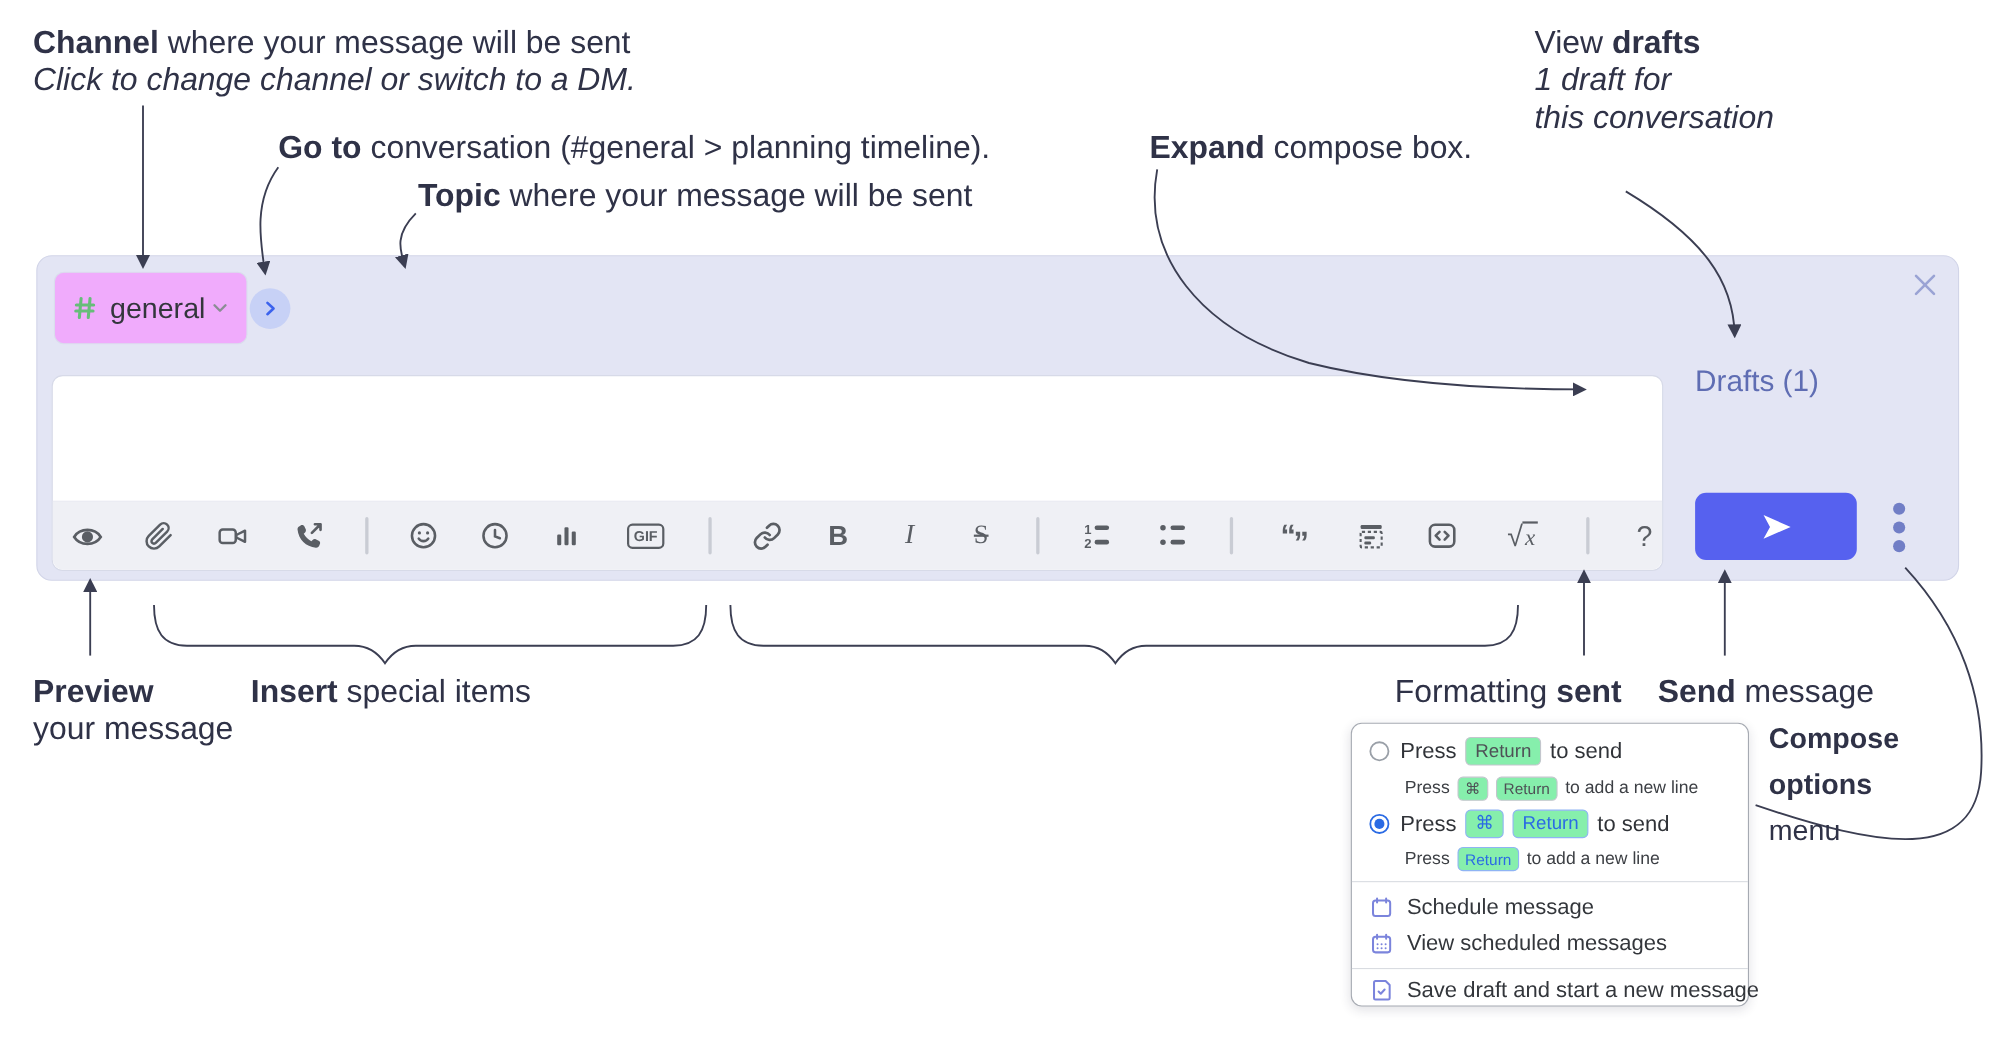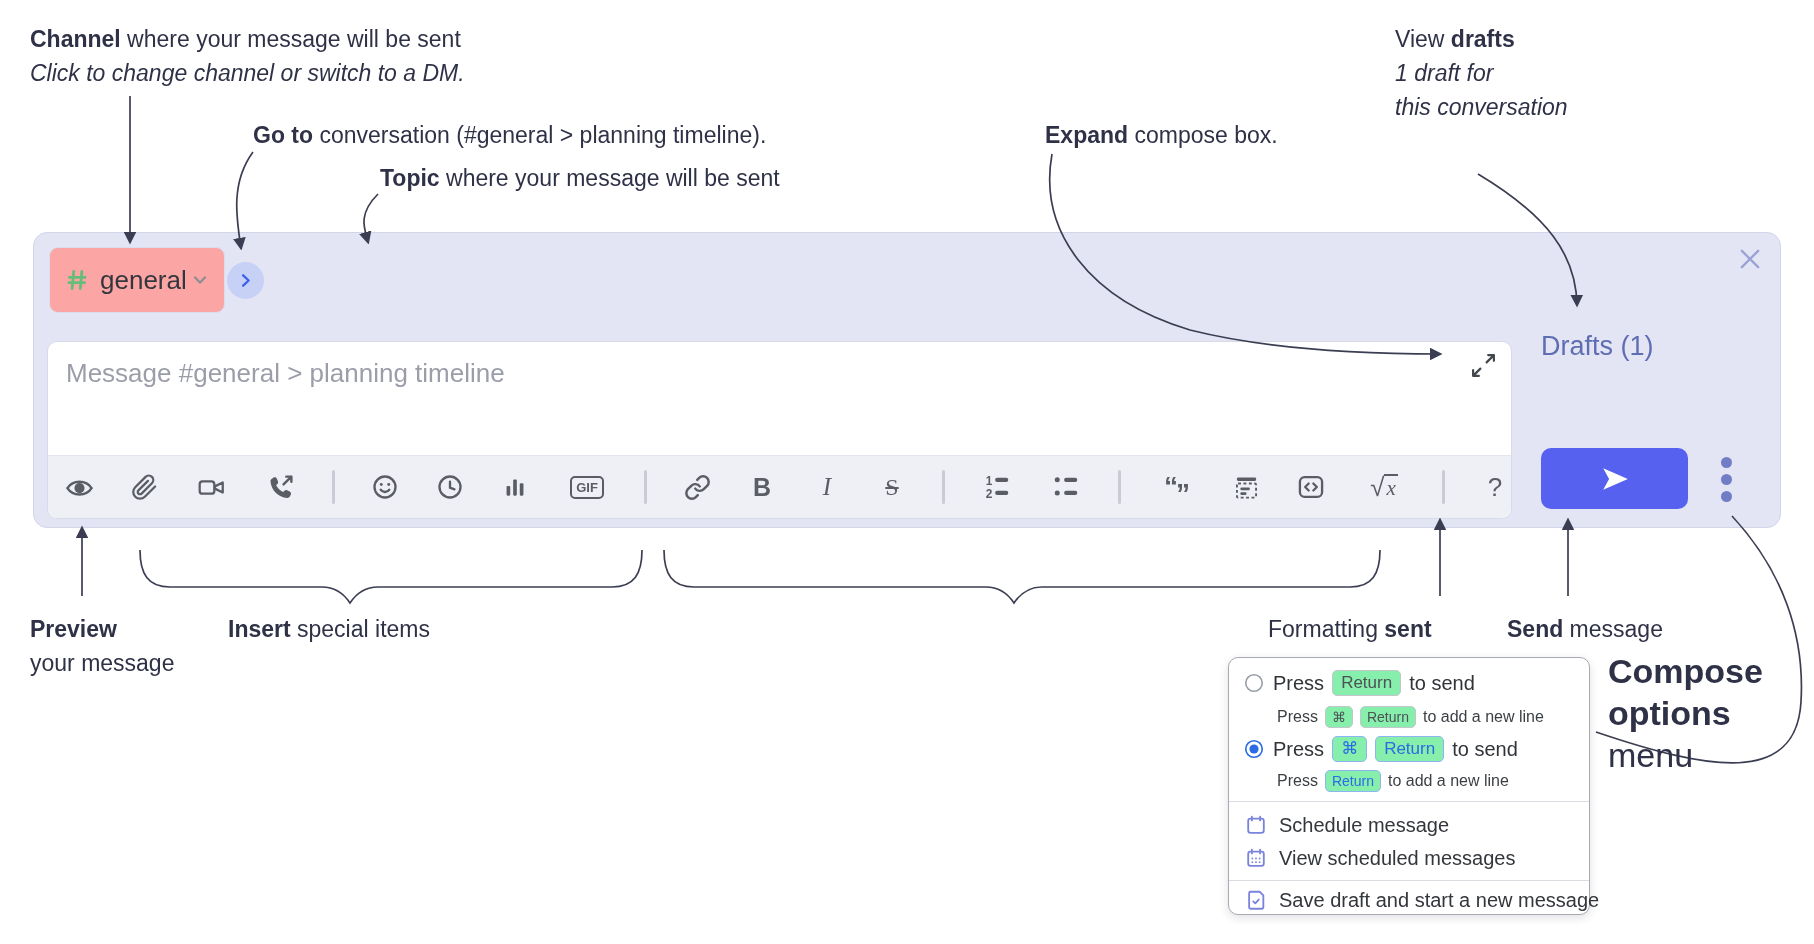--- a/index.html
+++ b/index.html
@@ -1,27 +1,27 @@
 <!DOCTYPE html>
 <html><head>
 <meta charset="utf-8">
 <style>
   html,body{margin:0;padding:0;background:#fff;}
   #stage{position:relative;width:1814px;height:944px;background:#fff;
          font-family:"Liberation Sans",sans-serif;overflow:hidden;}
   
-  .ann{position:absolute;color:#2f3247;font-size:23px;line-height:34px;white-space:nowrap;z-index:10;}
+  .ann{position:absolute;color:#2f3247;font-size:29px;line-height:34px;white-space:nowrap;z-index:10;}
   .ann b{font-weight:700;}
   .it{font-style:italic;}
-  .big{font-size:34px;line-height:42px;}
+  .big{font-size:26px;line-height:42px;}
   .big b{font-weight:700;}
   
   #compose{position:absolute;left:33px;top:232px;width:1748px;height:296px;
            background:#e3e5f4;border:1px solid #d2d5e8;border-radius:14px;z-index:1;box-sizing:border-box;}
-  #channel-select{position:absolute;left:15px;top:14px;width:176px;height:66px;background:#fca5a5;
+  #channel-select{position:absolute;left:15px;top:14px;width:176px;height:66px;background:#f0abfc;
       border:1px solid #dadded;border-radius:9px;display:flex;align-items:center;padding:0 14px;box-sizing:border-box;cursor:pointer;}
   #channel-select .ch-label{font-size:26px;color:#33363c;margin-left:10px;}
   #channel-select .chev{margin-left:auto;display:flex;}
   #goto-btn{position:absolute;left:193px;top:29px;width:37px;height:37px;border-radius:50%;
       background:#c7d1f6;display:flex;align-items:center;justify-content:center;cursor:pointer;}
   #topic-input-wrap{position:absolute;left:236px;top:14px;width:1242px;height:66px;background:#fff;
       border:1px solid #dadded;border-radius:9px;box-sizing:border-box;display:flex;align-items:center;}
   #topic-input{flex:1;border:none;outline:none;background:transparent;font-family:"Liberation Sans",sans-serif;
       font-size:26px;color:#33363c;padding:0 18px;}
   #topic-clear{margin-right:14px;display:flex;cursor:pointer;}
@@ -119,28 +119,20 @@
     </div>
 
 
     <span id="close-x">
       <svg width="28" height="28" viewBox="0 0 24 24" fill="none" stroke="#9aa3d4" stroke-width="2" stroke-linecap="round">
         <path d="M5 5 L19 19 M19 5 L5 19"></path>
       </svg>
     </span>
 
     <div id="msg-box">
-      <div id="msg-area">
-        <textarea id="msg-textarea" placeholder="Message #general &gt; planning timeline" style=""></textarea>
-        <span id="expand-btn">
-          <svg width="27" height="27" viewBox="0 0 26 26" fill="none" stroke="#43464c" stroke-width="2.1" stroke-linecap="round" stroke-linejoin="round">
-            <path d="M16 10 L23 3 M17.5 3 H23 V8.5 M10 16 L3 23 M3 17.5 V23 H8.5"></path>
-          </svg>
-        </span>
-      </div>
 
       <div id="toolbar">
         <span class="tb">
           <svg width="29" height="29" viewBox="0 0 24 24" fill="none" stroke="#5a5e64" stroke-width="2">
             <path d="M2 12.5 C6.5 5.5, 17.5 5.5, 22 12.5 C17.5 19.5, 6.5 19.5, 2 12.5 Z"></path>
             <circle cx="12" cy="12.5" r="4.2" fill="#5a5e64" stroke="none"></circle>
           </svg>
         </span>
         <span class="tb">
           <svg width="27" height="27" viewBox="0 0 24 24" fill="none" stroke="#5a5e64" stroke-width="2" stroke-linecap="round" stroke-linejoin="round">

